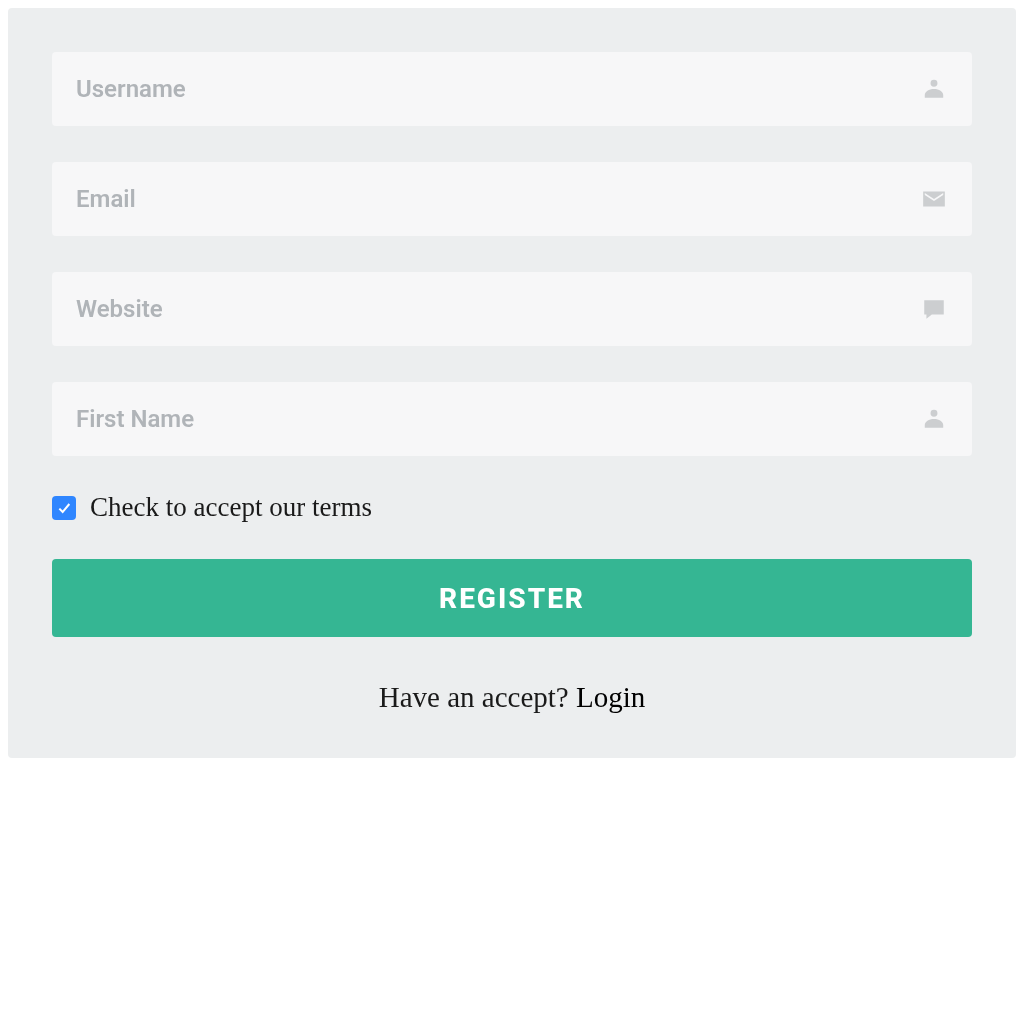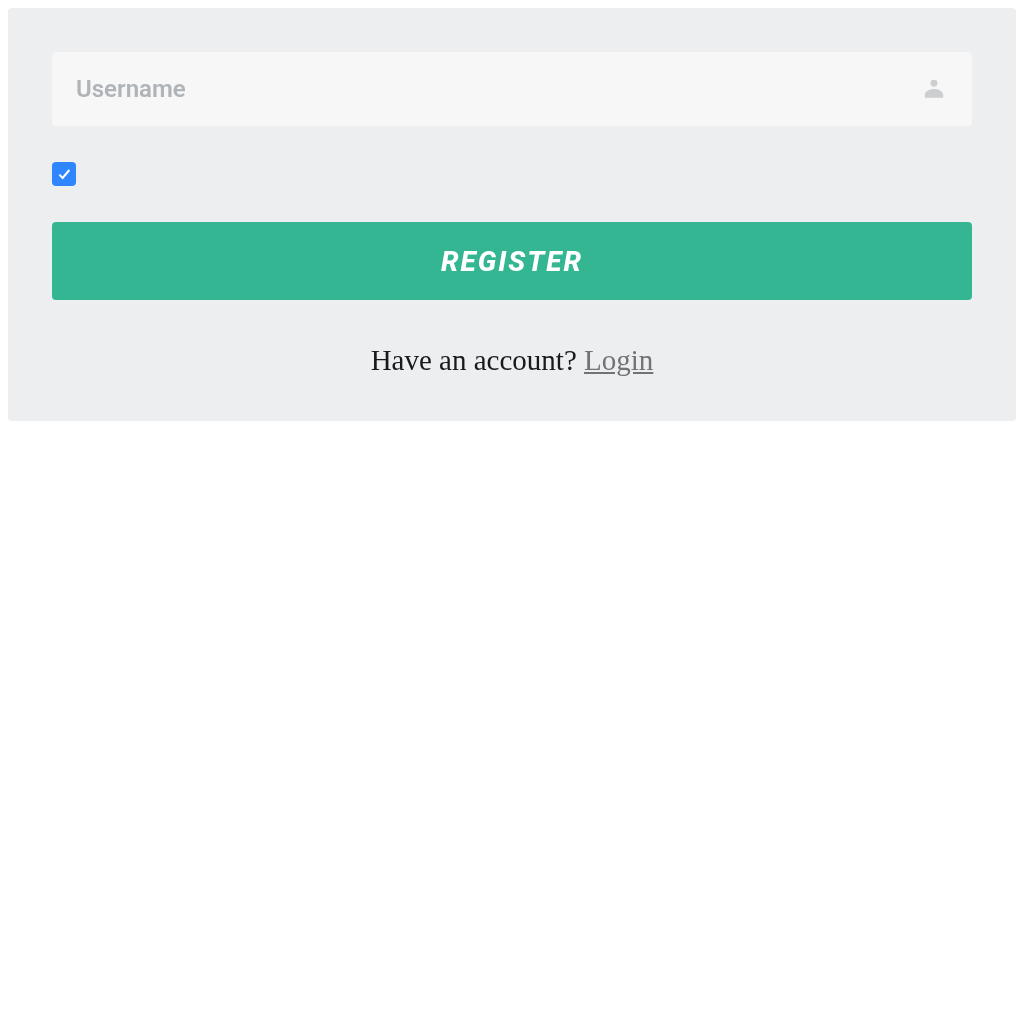--- a/index.html
+++ b/index.html
@@ -96,61 +96,84 @@
       background: #35b693;
       border: none;
       border-radius: 4px;
       color: #fff;
       font-size: 28px;
       font-weight: 800;
       letter-spacing: 2px;
       cursor: pointer;
       font-family: inherit;
       margin-bottom: 44px;
-      font-style: italic;
     }
     .footer-text {
       text-align: center;
       font-family: Georgia, "Times New Roman", serif;
       font-size: 29px;
       color: #1a1a1a;
     }
     .footer-link {
-      color: #737373;
-      text-decoration: underline;
+      color: #000000;
       cursor: pointer;
       text-align: center;
     }
   </style>
 </head>
 <body>
 
 <div class="form-card">
 
   <div class="input-wrapper">
     <input type="text" class="text-input" placeholder="Username" style="">
     <span class="input-icon">
       <svg viewBox="0 0 24 24">
           <path d="M12 3.5a3.2 3.2 0 1 1 0 6.4 3.2 3.2 0 0 1 0-6.4zm0 8.5c4.8 0 8.5 2.5 8.5 5.5v2.5h-17V17.5c0-3 3.7-5.5 8.5-5.5z"></path>
         </svg>
     </span>
   </div>
 
 
+  <div class="input-wrapper">
+    <input type="email" class="text-input" placeholder="Email" style="">
+    <span class="input-icon">
+      <svg viewBox="0 0 24 24">
+          <path d="M2 5h20v14H2V5zm10 7L3.5 6.5v1.8L12 13.8l8.5-5.5V6.5L12 12z"></path>
+        </svg>
+    </span>
+  </div>
 
+  <div class="input-wrapper">
+    <input type="text" class="text-input" placeholder="Website" style="">
+    <span class="input-icon">
+      <svg viewBox="0 0 24 24">
+          <path d="M3 4h18v13H10l-5 4v-4H3V4z"></path>
+        </svg>
+    </span>
+  </div>
 
+  <div class="input-wrapper">
+    <input type="text" class="text-input" placeholder="First Name" style="">
+    <span class="input-icon">
+      <svg viewBox="0 0 24 24">
+          <path d="M12 3.5a3.2 3.2 0 1 1 0 6.4 3.2 3.2 0 0 1 0-6.4zm0 8.5c4.8 0 8.5 2.5 8.5 5.5v2.5h-17V17.5c0-3 3.7-5.5 8.5-5.5z"></path>
+        </svg>
+    </span>
+  </div>
 
 
   <div class="checkbox-row">
     <div class="checkbox">
       <svg viewBox="0 0 24 24">
           <polyline points="5 13 10 18 20 6"></polyline>
         </svg>
     </div>
+    <label class="checkbox-label">Check to accept our terms</label>
   </div>
 
   <button class="register-button">REGISTER</button>
 
   <div class="footer-text">
-    <span>Have an account? </span><a class="footer-link">Login</a>
+    <span>Have an accept? </span><a class="footer-link">Login</a>
   </div>
 
 </div>
 
 </body></html>

